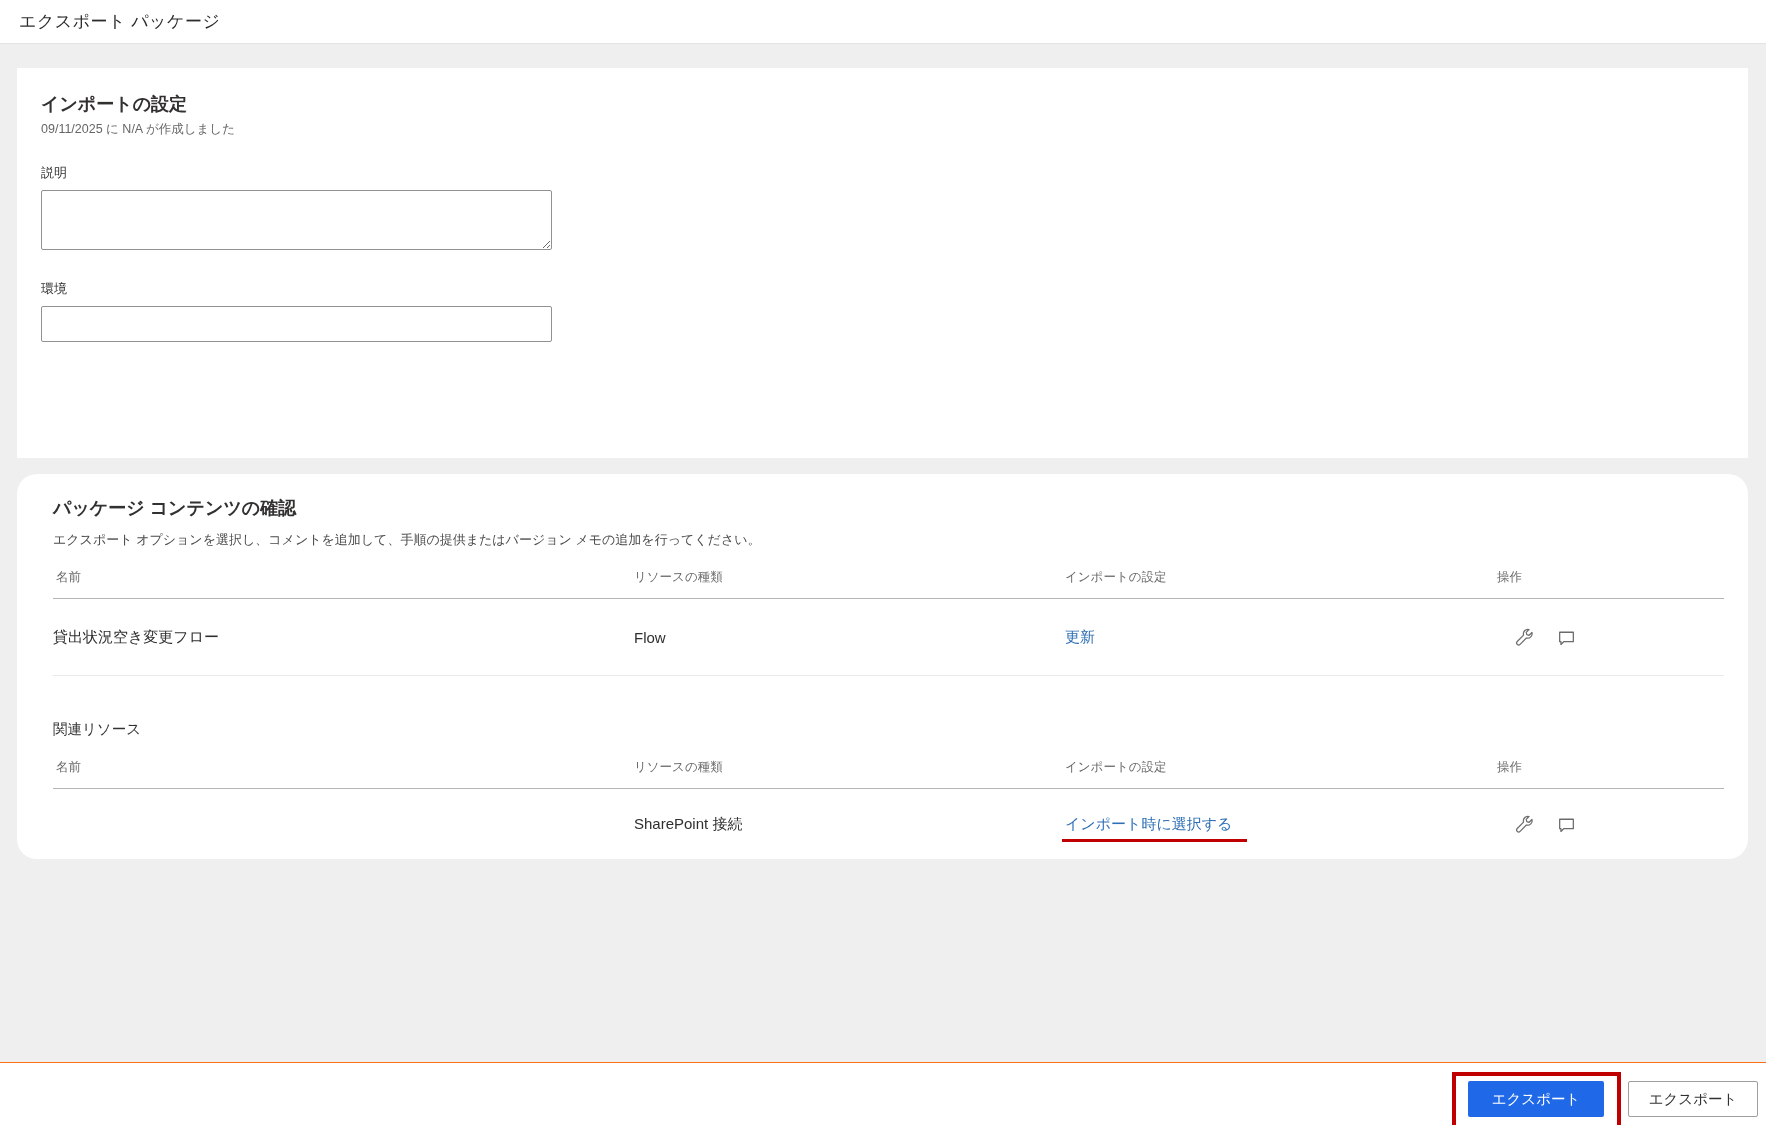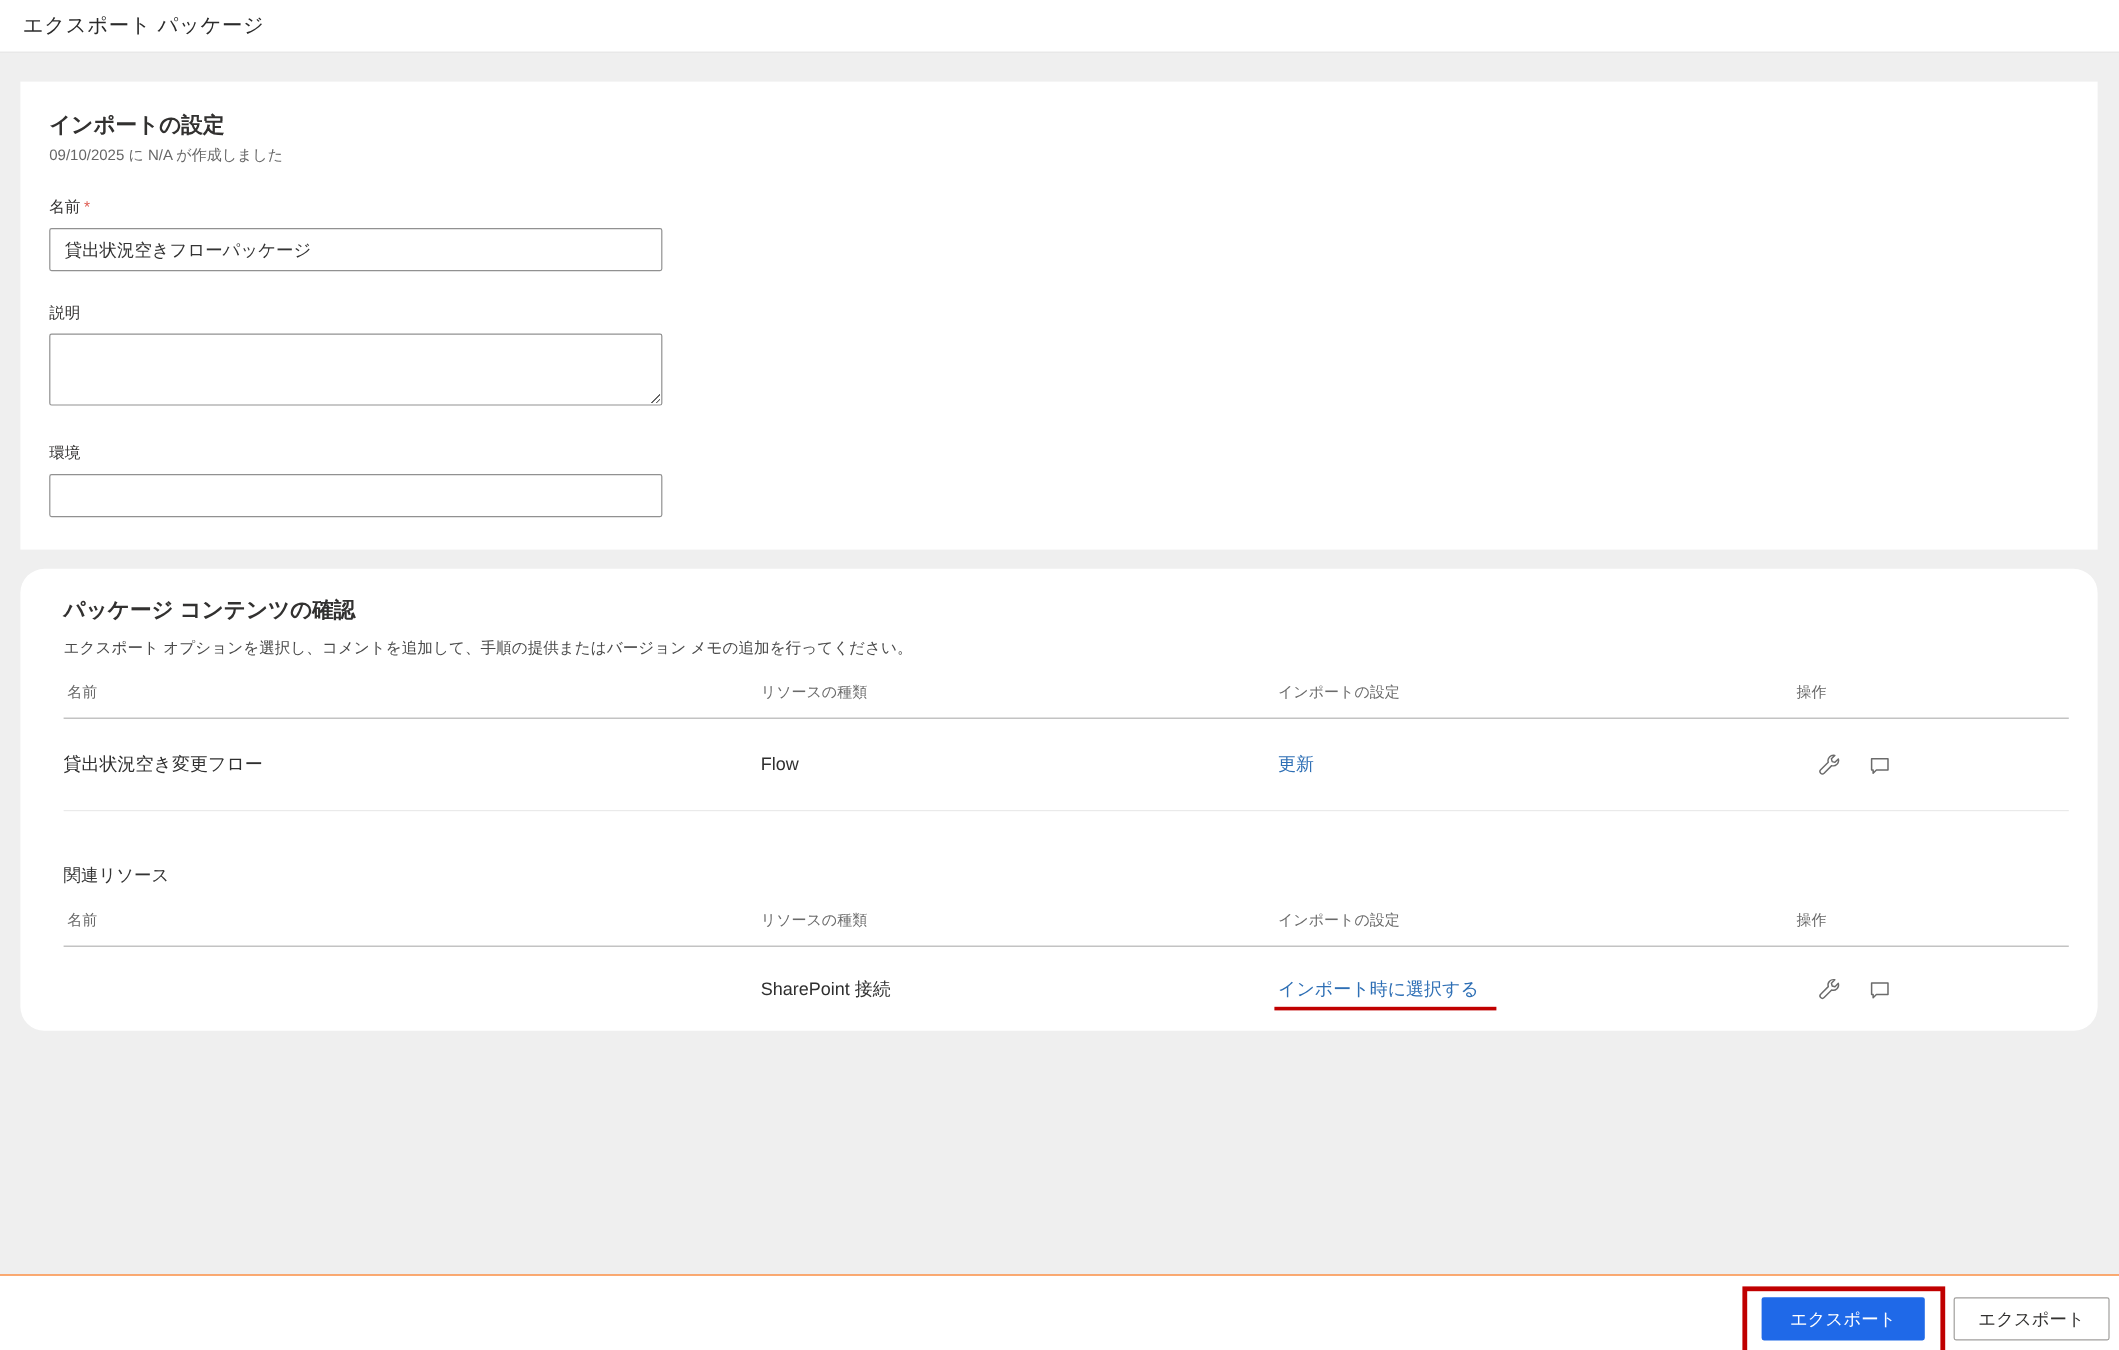--- a/index.html
+++ b/index.html
@@ -95,28 +95,22 @@
 </style>
 </head>
 <body>
 
 <div class="topbar">
   <h1>エクスポート パッケージ</h1>
 </div>
 
 <section class="card card-details">
   <h2>インポートの設定</h2>
-  <p class="created-line">09/10/2025 に N/A が作成しました</p>
+  <p class="created-line">09/11/2025 に N/A が作成しました</p>
 
-  <div class="field">
-    <label>
-      <span>名前</span><span class="req">*</span>
-    </label>
-    <input class="txt-input" type="text" value="貸出状況空きフローパッケージ" style="">
-  </div>
 
   <div class="field">
     <label>説明</label>
     <textarea class="txt-area" style=""></textarea>
   </div>
 
   <div class="field">
     <label>環境</label>
     <input class="txt-input" type="text" value="" style="">
   </div>

